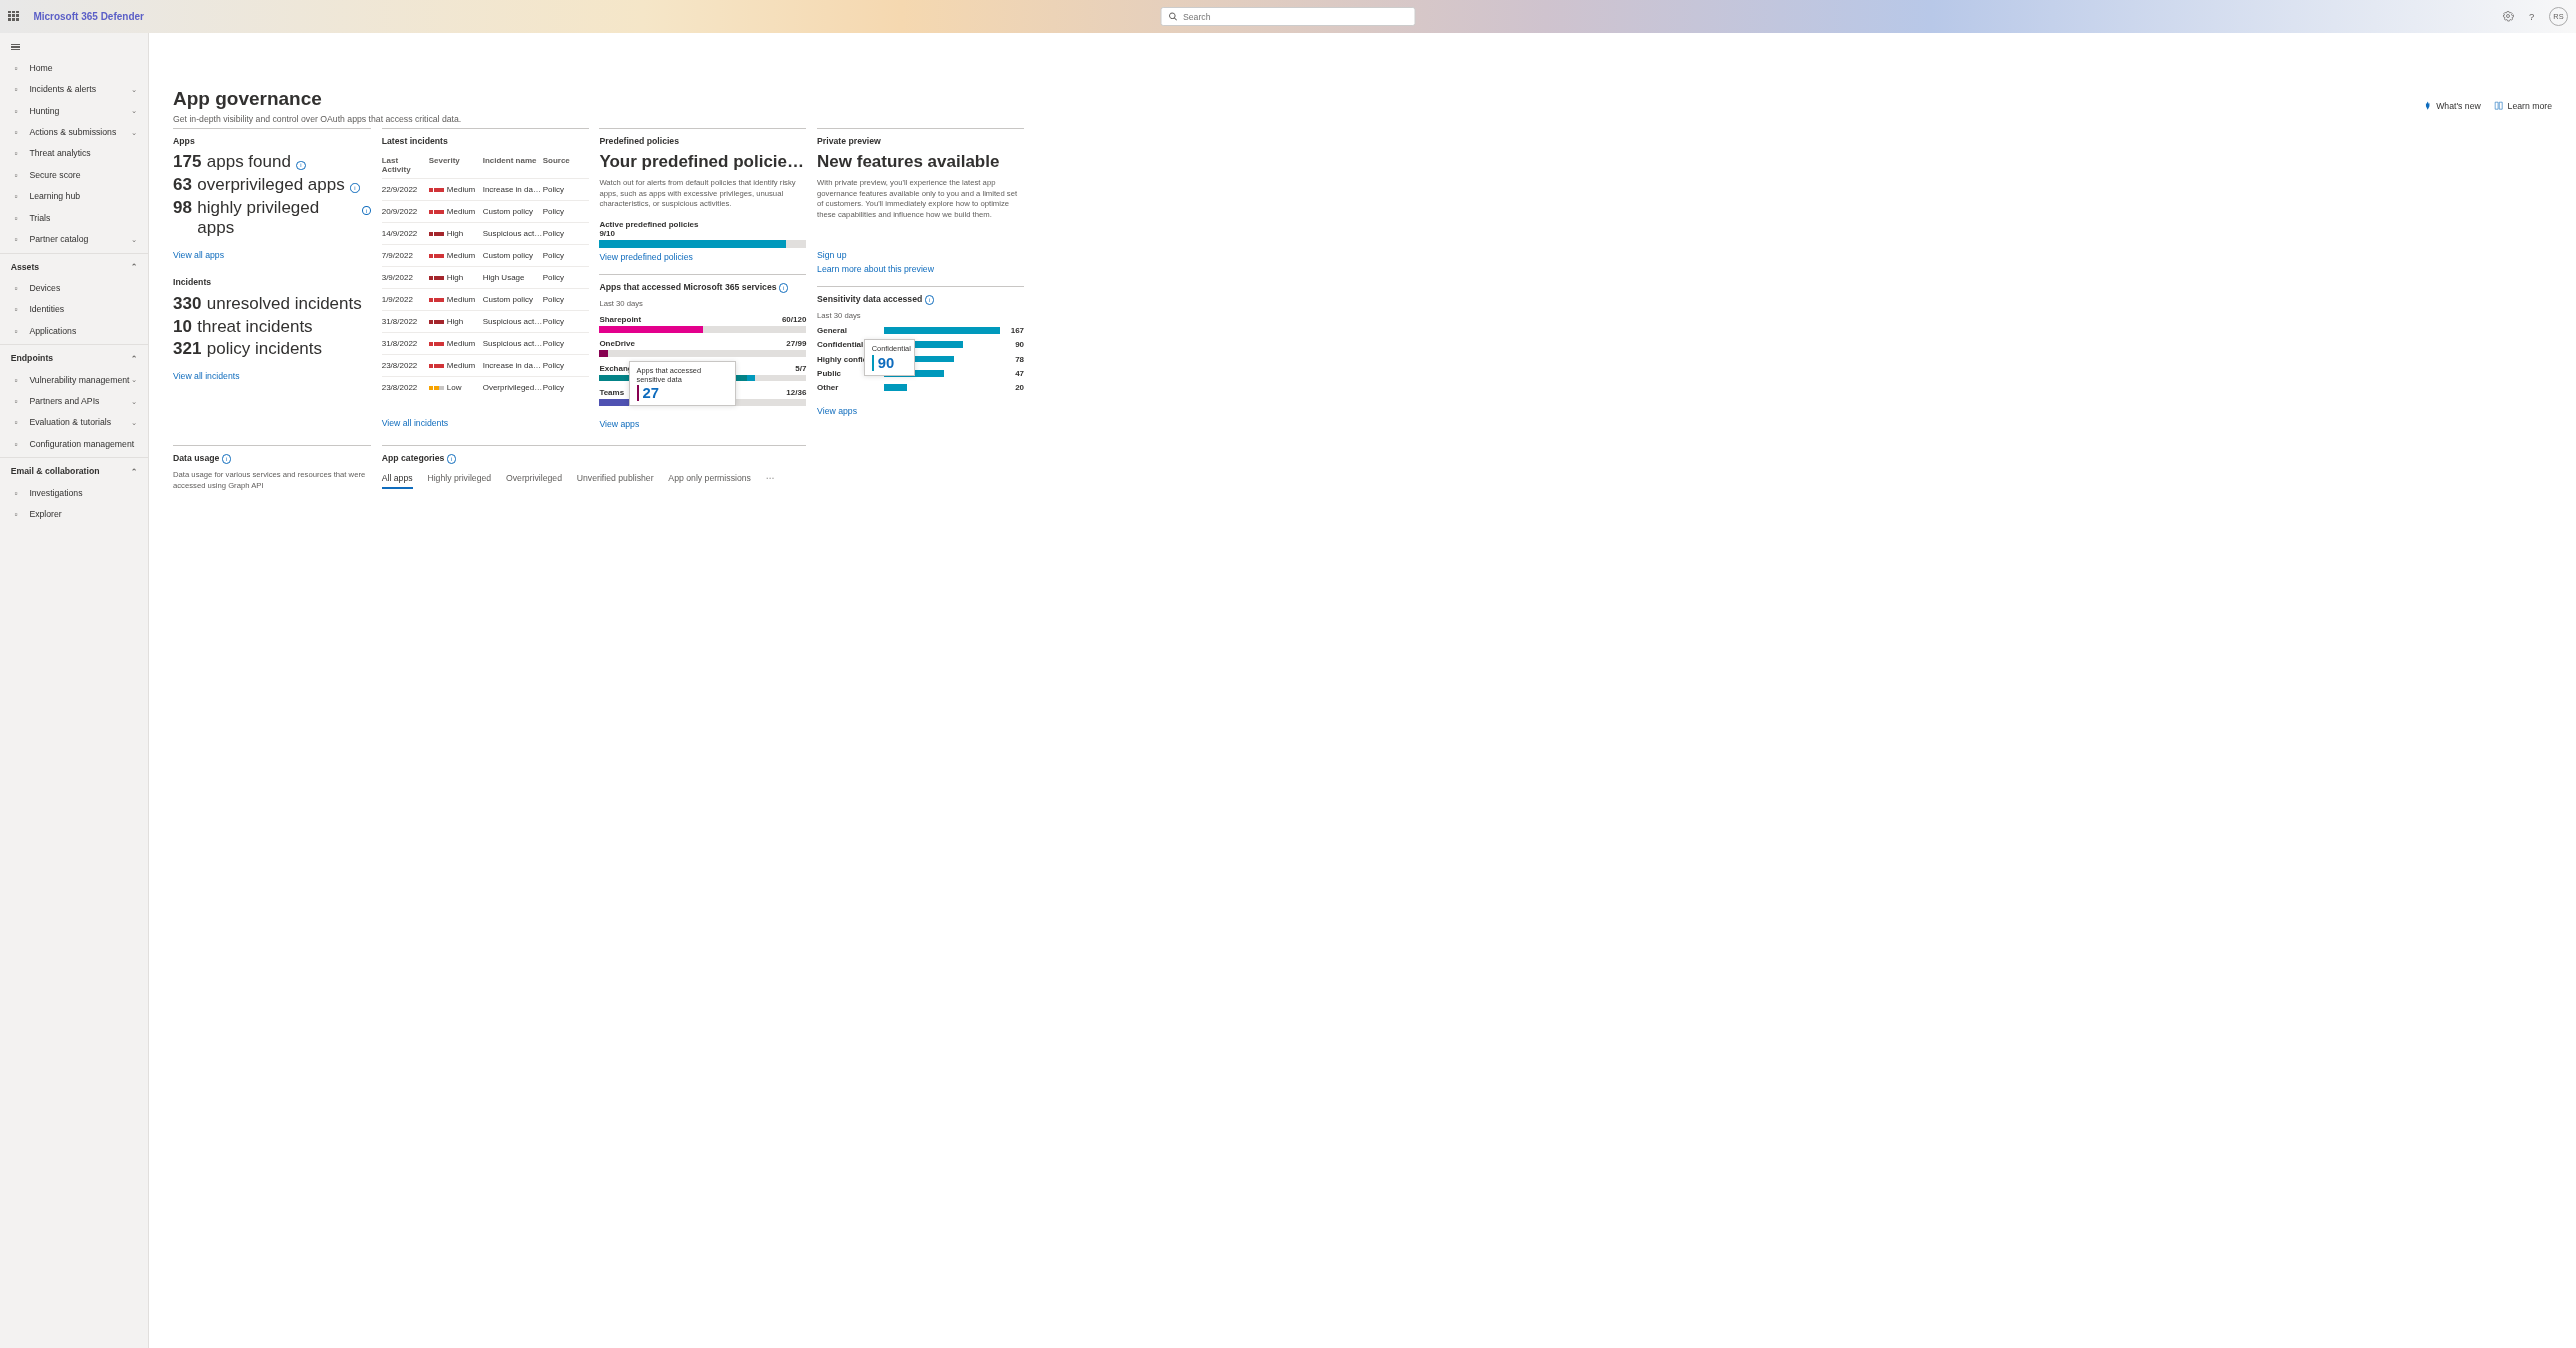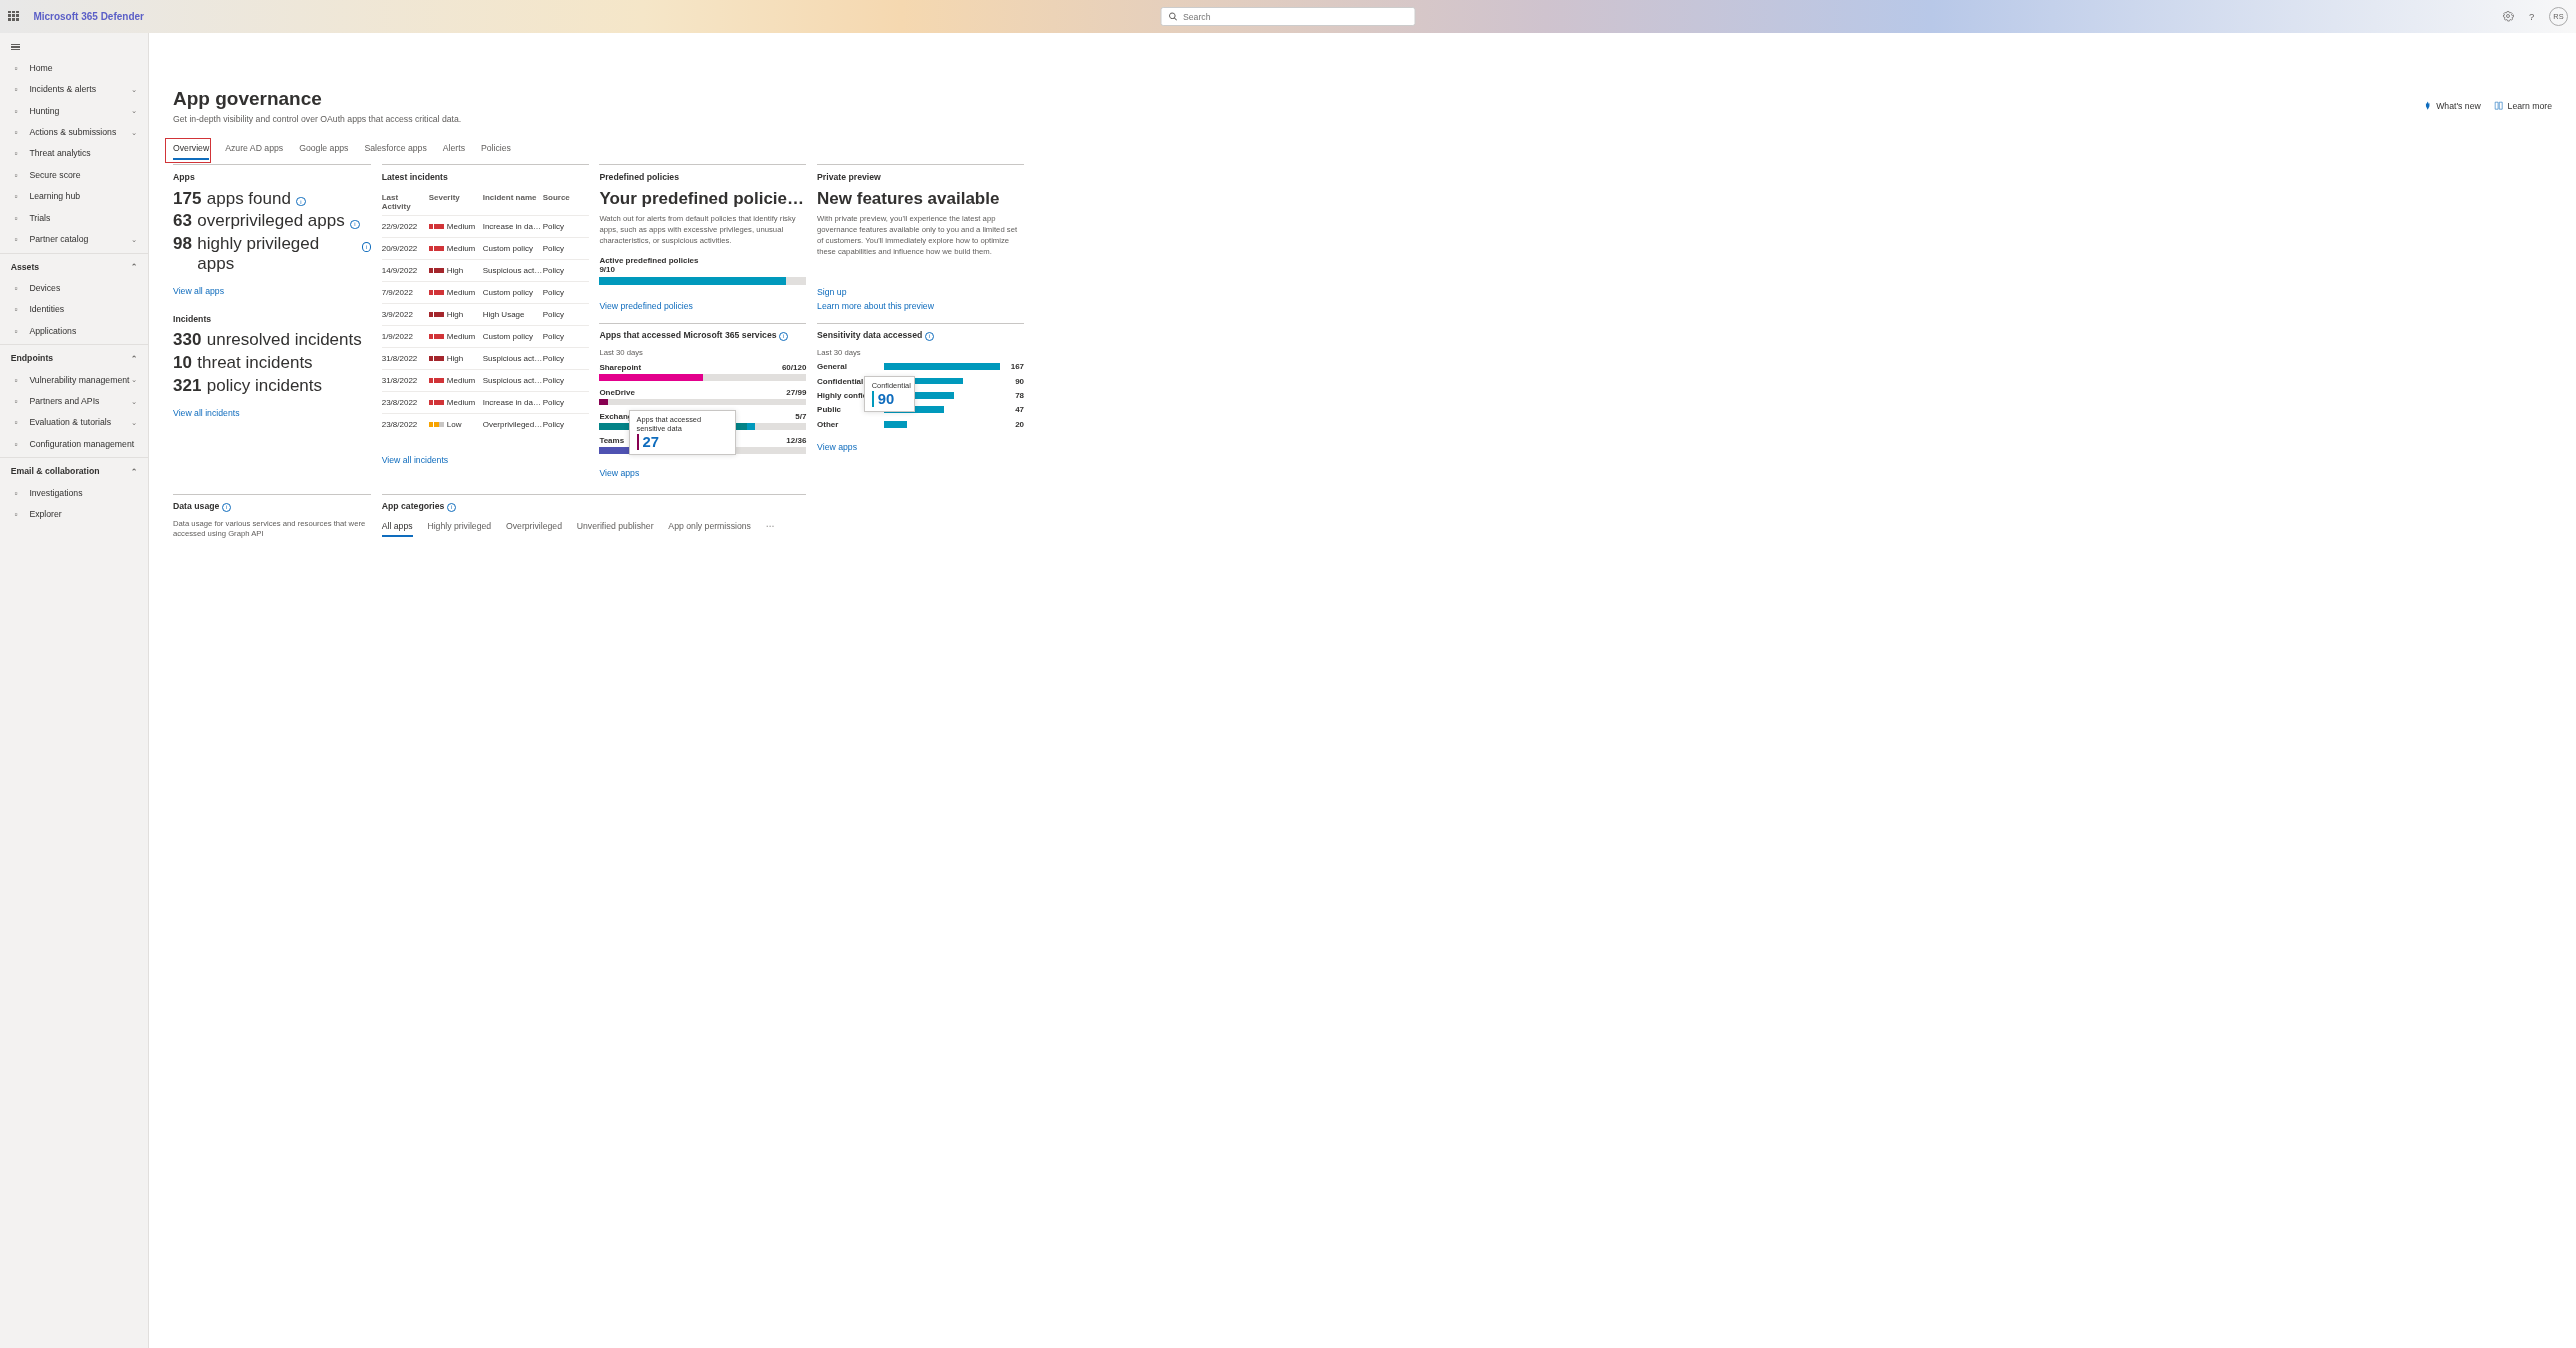--- a/index.html
+++ b/index.html
@@ -232,31 +232,20 @@
           </a>
         <a>
             <svg viewBox="0 0 16 16">
               <path d="M2 2h5v12H2zM9 2h5v12H9z" fill="none" stroke="#0f6cbd"></path>
             </svg>
             <span>Learn more</span>
           </a>
       </div>
     </div>
 
-    <div style="position:relative">
-      <div class="tabs" id="tabs">
-          <div class="tab active">Overview</div>
-          <div class="tab">Azure AD apps</div>
-          <div class="tab">Google apps</div>
-          <div class="tab">Salesforce apps</div>
-          <div class="tab">Alerts</div>
-          <div class="tab">Policies</div>
-        </div>
-      <div class="hl-box" style="left:-8px;top:-5.4px;width:46px;height:25.5px"></div>
-    </div>
 
     <div class="cards">
 
       <div class="card">
         <div class="card-title">Apps</div>
         <div class="big-stat">
             <span>175</span>
             <span class="label">apps found</span>
             <span class="info-i">i</span>
           </div>
@@ -408,21 +397,21 @@
           <div class="card-title">Predefined policies</div>
           <div class="hero">Your predefined policies a...</div>
           <div class="desc">Watch out for alerts from default policies that identify risky apps, such as apps with excessive privileges, unusual characteristics, or suspicious activities.</div>
           <div class="prog-head">
               <span>Active predefined policies</span>
               <span><b>9</b><span>/10</span></span>
             </div>
           <div class="prog-bar">
               <div class="prog-fill" id="pred-fill" style="width: 90%;"></div>
             </div>
-          <span class="link" style="margin-top:16px">View predefined policies</span>
+          <span class="link" style="margin-top:4px">View predefined policies</span>
         </div>
 
         <div class="card" style="margin-top:12px;position:relative">
           <div class="card-title"><span>Apps that accessed Microsoft 365 services</span> <span class="info-i">i</span></div>
           <div class="muted-small">Last 30 days</div>
           <div id="service-bars">
               <div class="bar-row">
                 <div class="bar-head">
                   <span>Sharepoint</span>
                   <span><b>60</b>/120</span>

